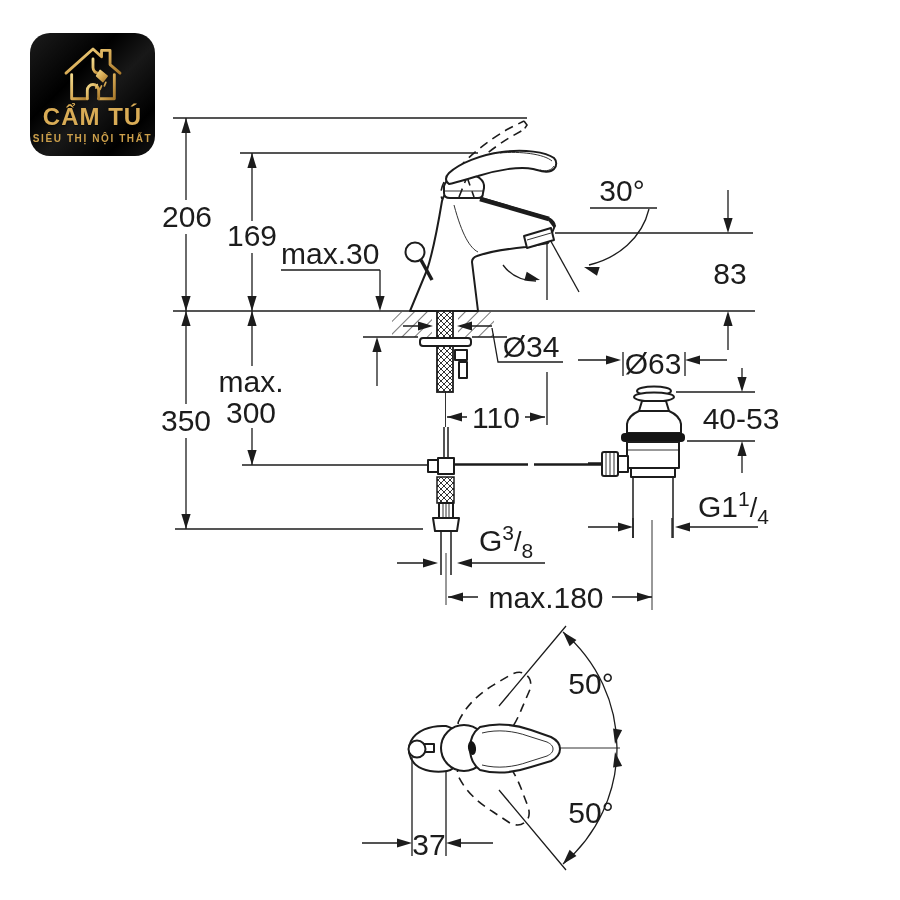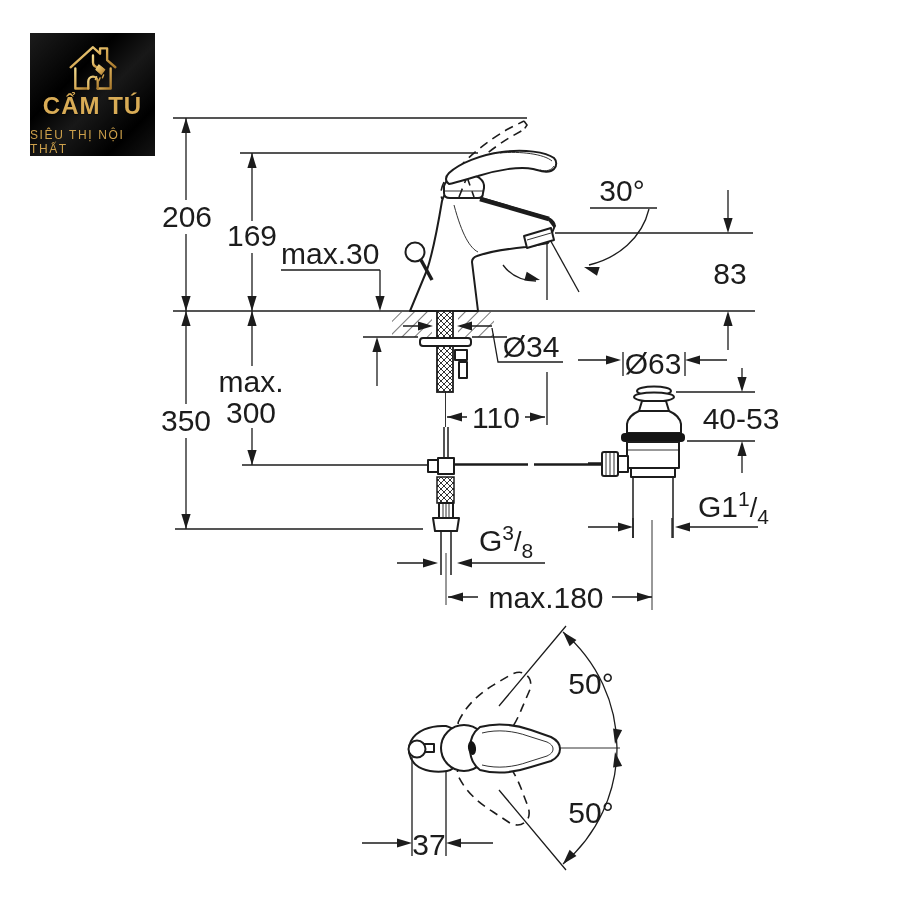--- a/index.html
+++ b/index.html
@@ -2,25 +2,25 @@
 <html><head>
 <meta charset="utf-8">
 <style>
   html,body{margin:0;padding:0;}
   body{width:900px;height:900px;background:#ffffff;position:relative;overflow:hidden;
        font-family:"Liberation Sans","DejaVu Sans",sans-serif;}
   .stage{position:absolute;inset:0;background:#fff;}
   
   .logo{position:absolute;left:30px;top:33px;width:125px;height:123px;
         background:linear-gradient(135deg,#1c1c1c 0%,#000 35%,#181818 55%,#000 80%,#141414 100%);
-        display:flex;flex-direction:column;align-items:center;justify-content:flex-start;}
+        display:flex;flex-direction:column;align-items:center;justify-content:flex-start;border-radius:20px;}
   .logo-icon{margin-top:6px;width:72px;height:64px;}
   .logo-title{color:#d9ac56;font-weight:bold;font-size:24px;letter-spacing:1px;line-height:1;margin-top:2px;
               text-shadow:0 1px 1px rgba(0,0,0,.6);}
-  .logo-sub{color:#cda04b;font-size:12px;letter-spacing:1.6px;font-weight:normal;margin-top:10px;}
+  .logo-sub{color:#cda04b;font-size:10px;letter-spacing:1.6px;font-weight:bold;margin-top:4px;}
   
   .drawing{position:absolute;left:0;top:0;width:900px;height:900px;}
   .drawing text{font-family:"Liberation Sans","DejaVu Sans",sans-serif;font-size:30px;fill:#1c1c1c;}
   .dimline{stroke:#1c1c1c;stroke-width:1.3;fill:none;}
   .drawline{stroke:#1c1c1c;stroke-width:1.5;fill:none;}
   .thin{stroke:#1c1c1c;stroke-width:0.9;fill:none;}
   .solid{fill:#fff;stroke:#1c1c1c;stroke-width:2;stroke-linejoin:round;}
   .dash{stroke:#1c1c1c;stroke-width:1.6;fill:none;stroke-dasharray:9 6;}
   .mask{fill:#fff;stroke:none;}
 </style>

